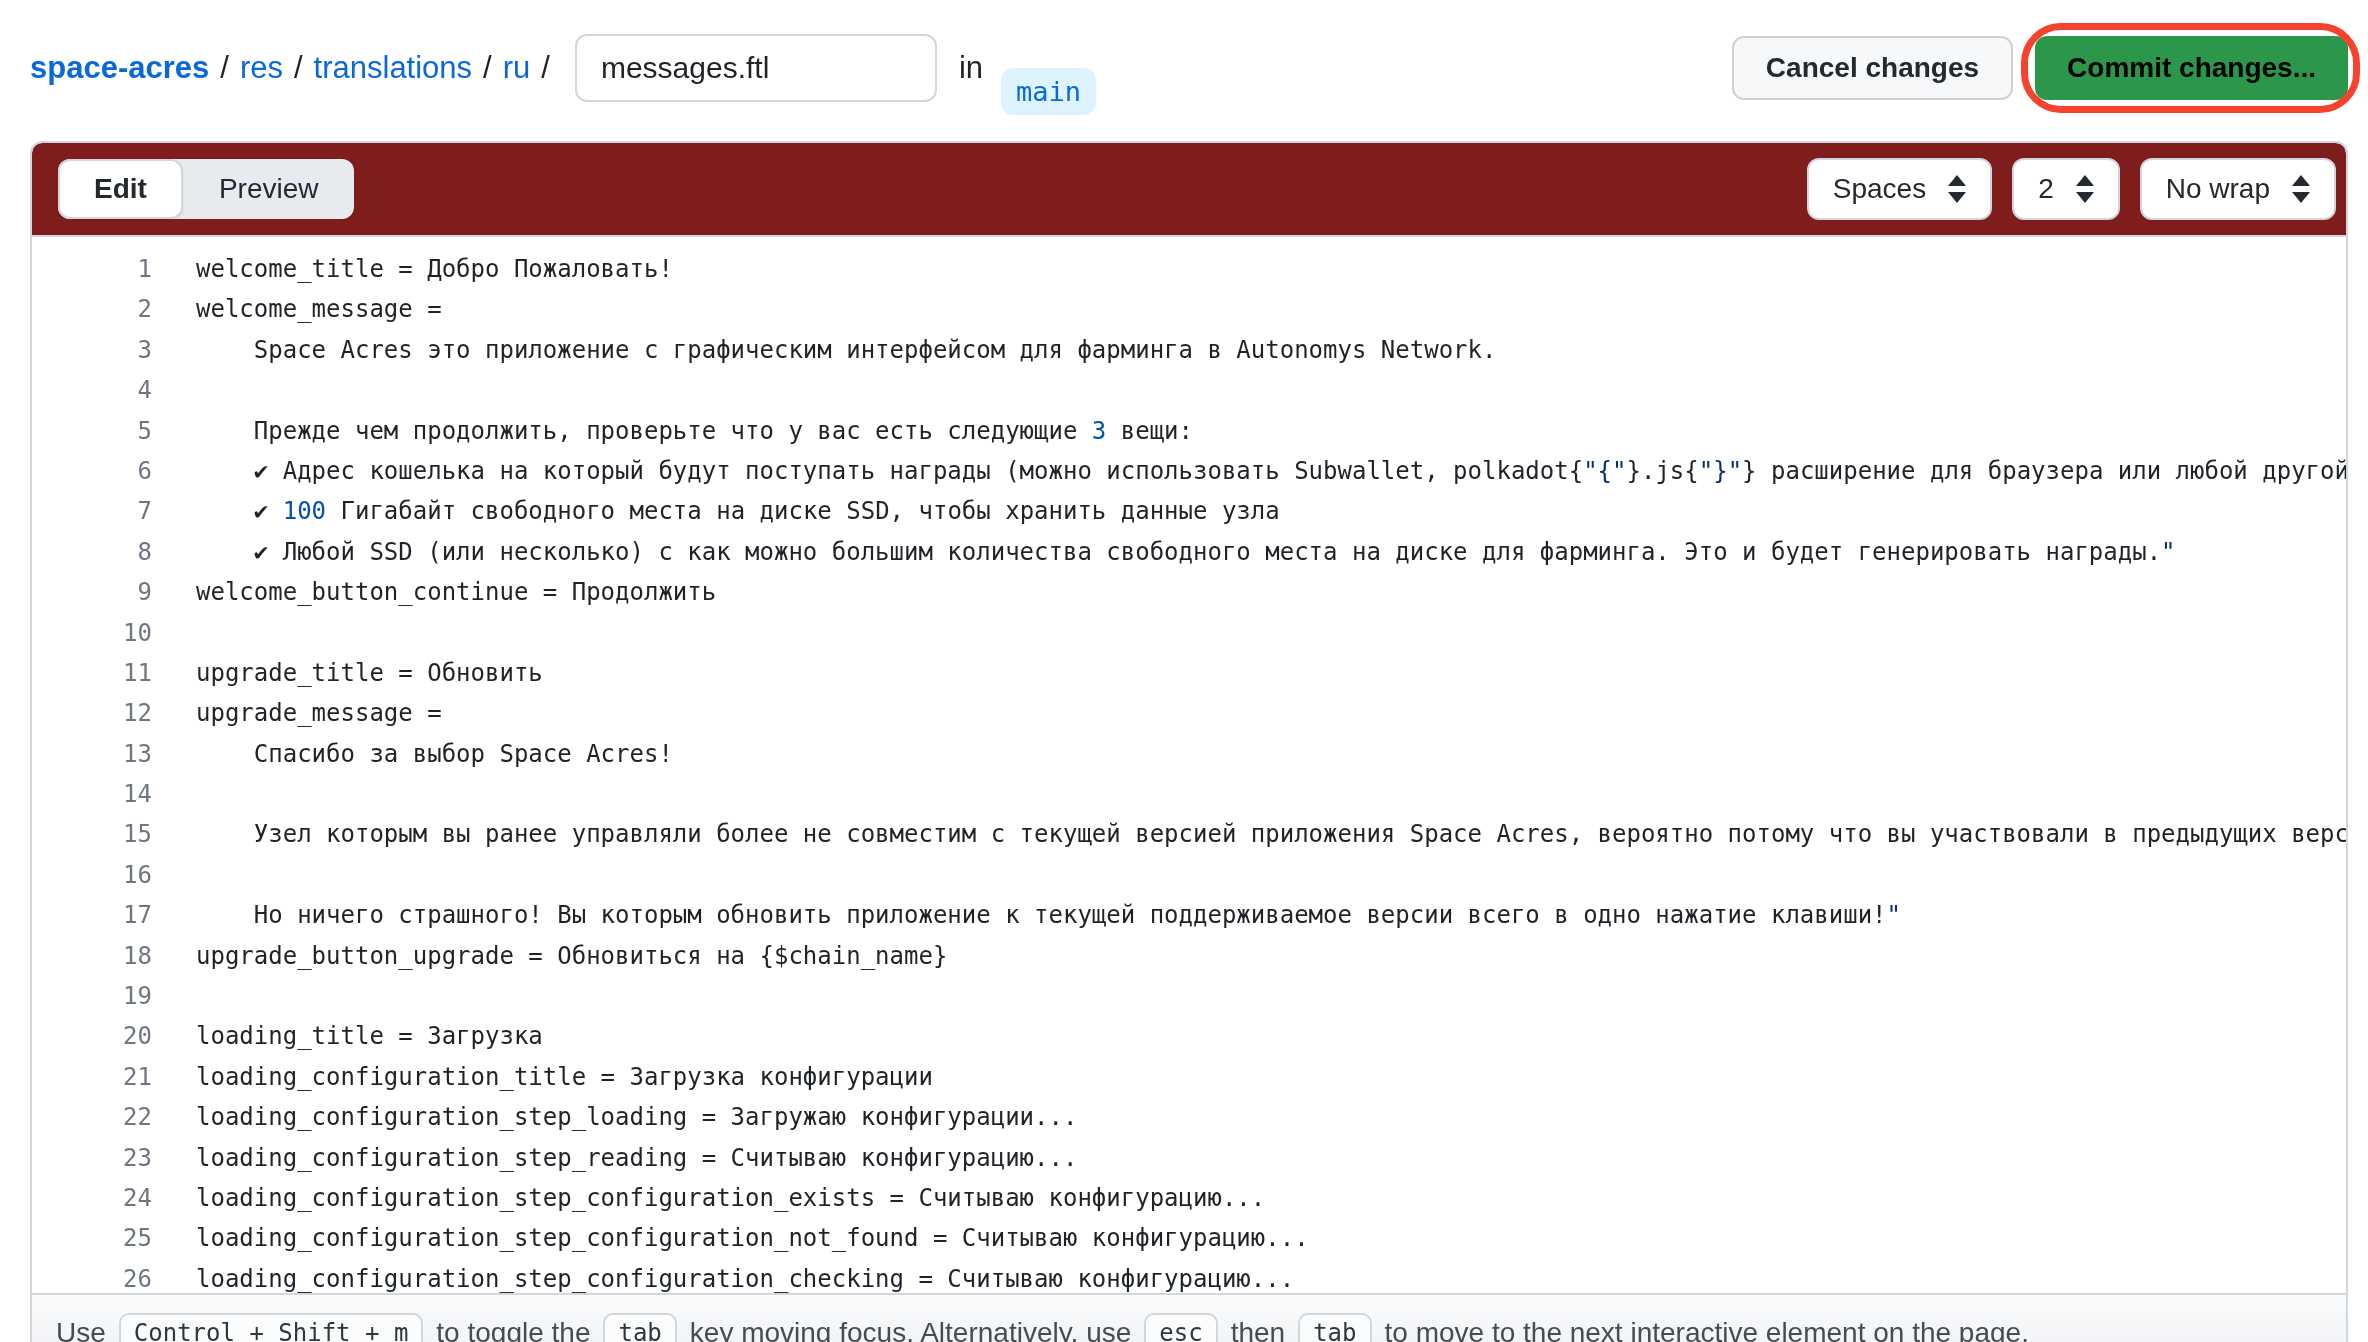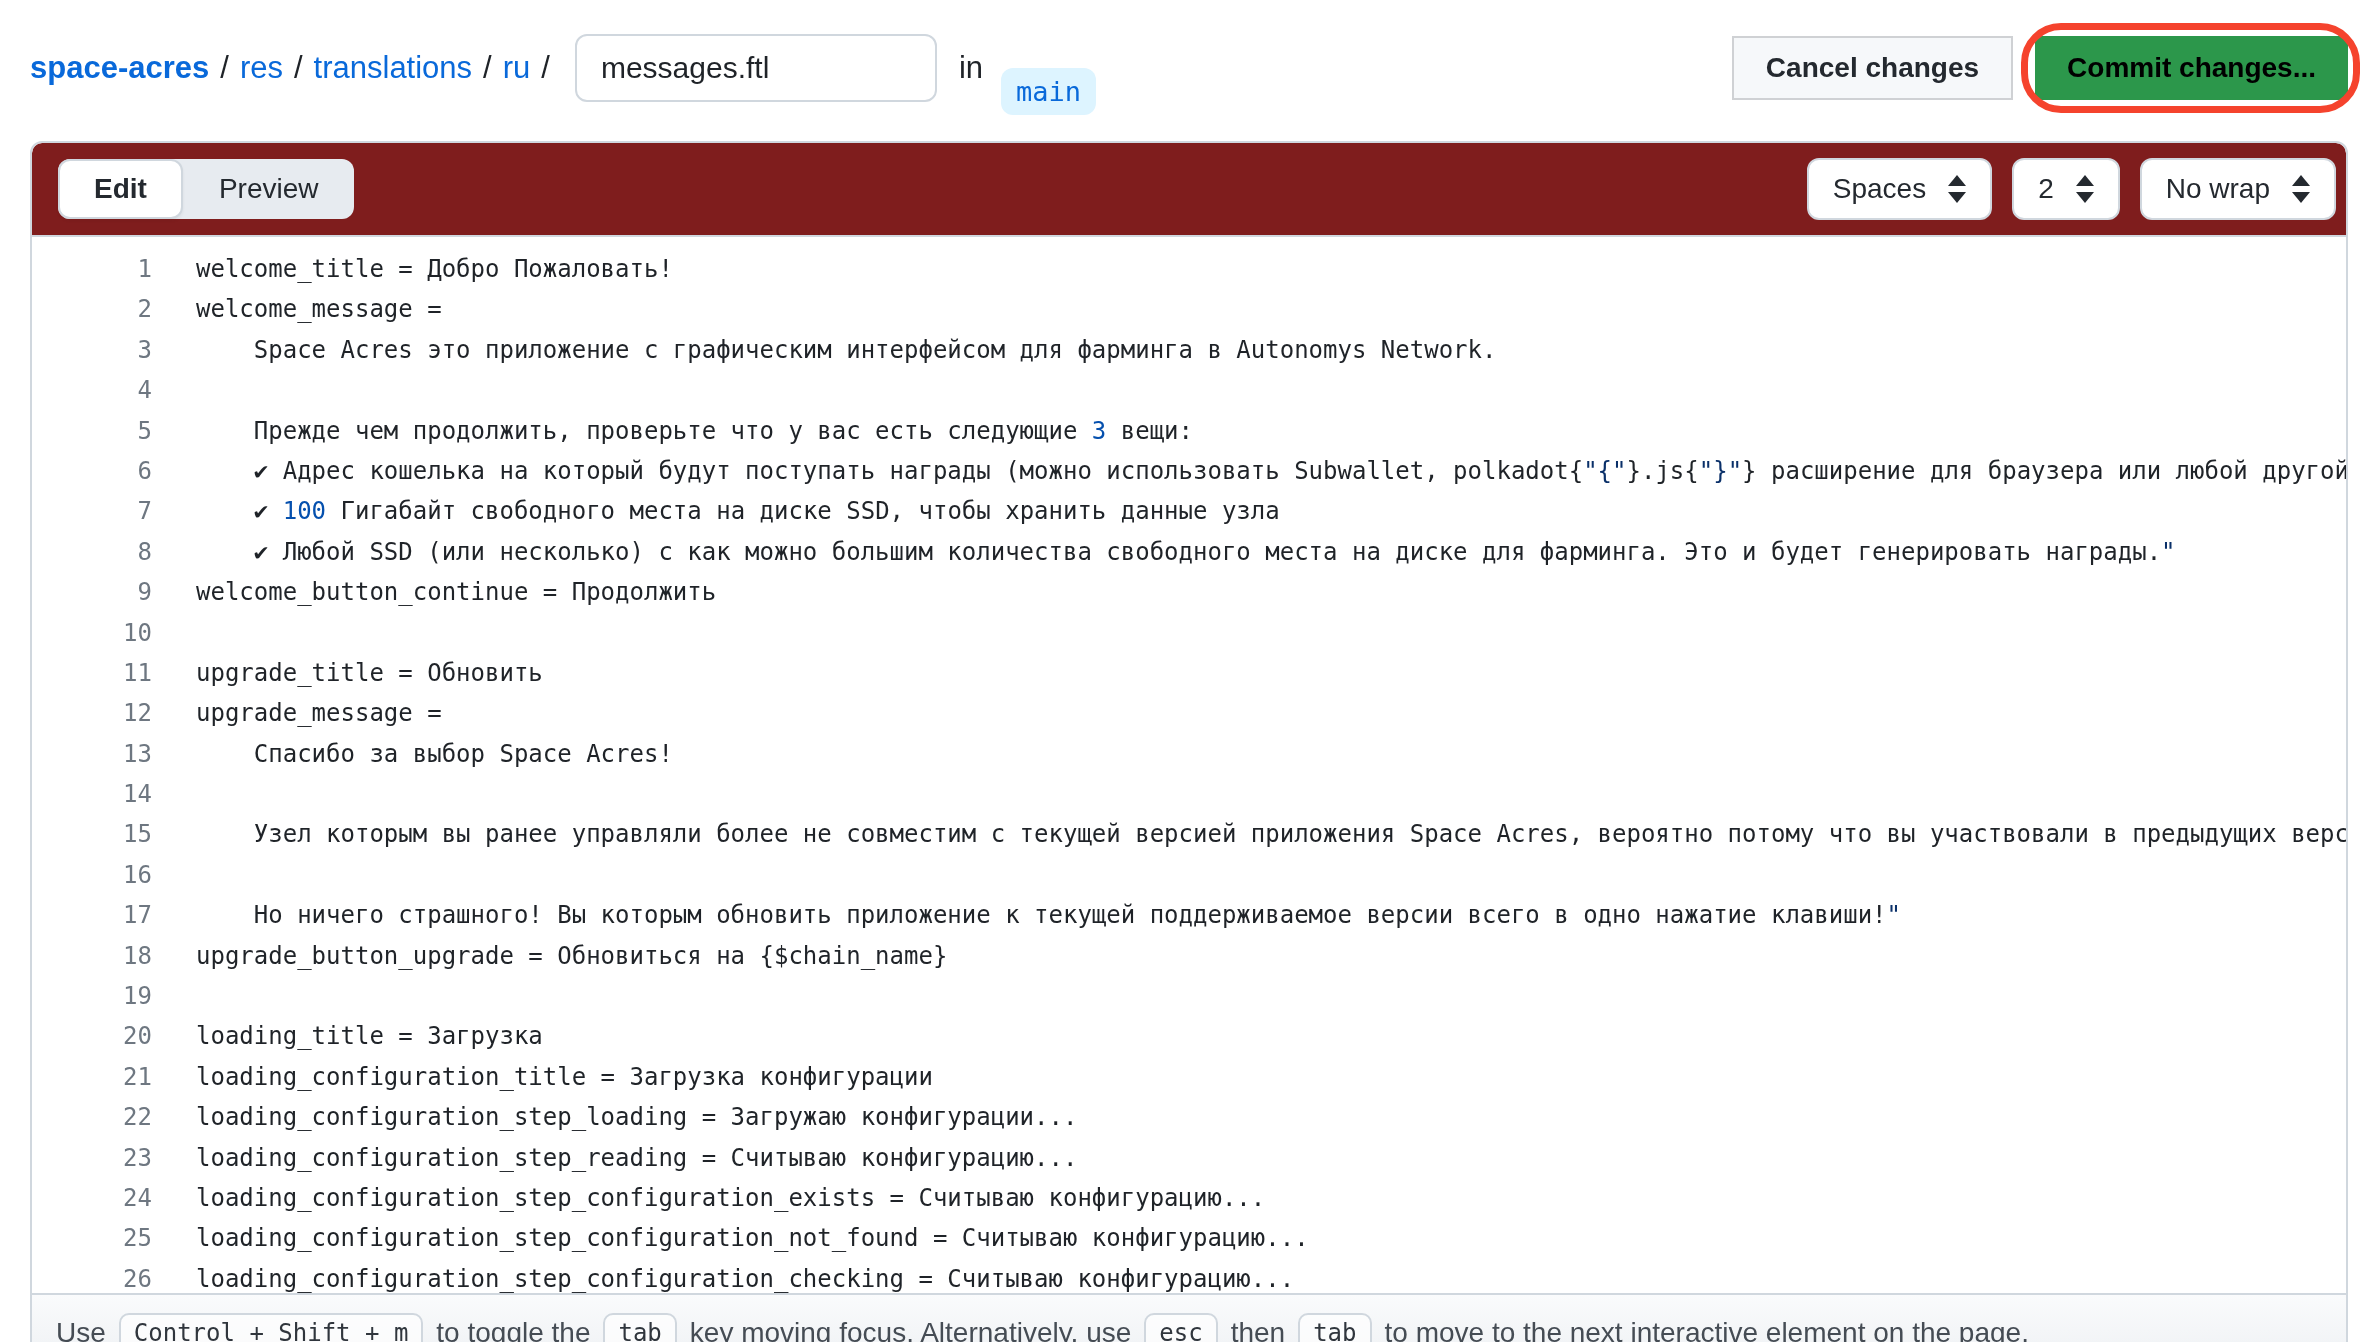--- a/index.html
+++ b/index.html
@@ -23,21 +23,21 @@
   .crumb-repo{color:var(--accent_blue);font-weight:700;cursor:pointer;}
   .crumb-link{color:var(--accent_blue);cursor:pointer;}
   .file-input{width:362px;height:68px;border:2px solid var(--border_gray);border-radius:12px;
     font-size:30px;padding:0 24px;color:#1f2328;margin-left:14px;outline:none;
     font-family:"Liberation Sans",sans-serif;}
   .in-label{font-size:31px;margin:0 18px 0 22px;}
   .branch-badge{background:var(--badge_bg);color:var(--accent_blue);
     font-family:"DejaVu Sans Mono","Liberation Mono",monospace;font-size:27px;
     padding:8px 15px;border-radius:12px;margin-top:48px;}
   .hdr-actions{display:flex;align-items:center;gap:22px;}
-  .btn{height:64px;border-radius:0;font-size:28px;font-weight:600;padding:0 32px;
+  .btn{height:64px;border-radius:12px;font-size:28px;font-weight:600;padding:0 32px;
     cursor:pointer;font-family:"Liberation Sans",sans-serif;}
   .btn-secondary{background:#f6f8fa;color:#24292f;border:2px solid rgba(31,35,40,0.18);}
   .commit-wrap{position:relative;display:inline-block;}
   .btn-primary{background:var(--commit_green);color:#000000;border:none;}
   .annotation-ring{position:absolute;left:-14px;right:-12px;top:-13px;bottom:-13px;
     border:7px solid var(--annotation_red);border-radius:40px;pointer-events:none;}
   
   .editor-shell{margin:0 20px 0 30px;border:2px solid var(--border_gray);border-radius:12px;
     height:1232px;display:flex;flex-direction:column;overflow:hidden;}
   .editor-toolbar{display:flex;align-items:center;justify-content:space-between;

